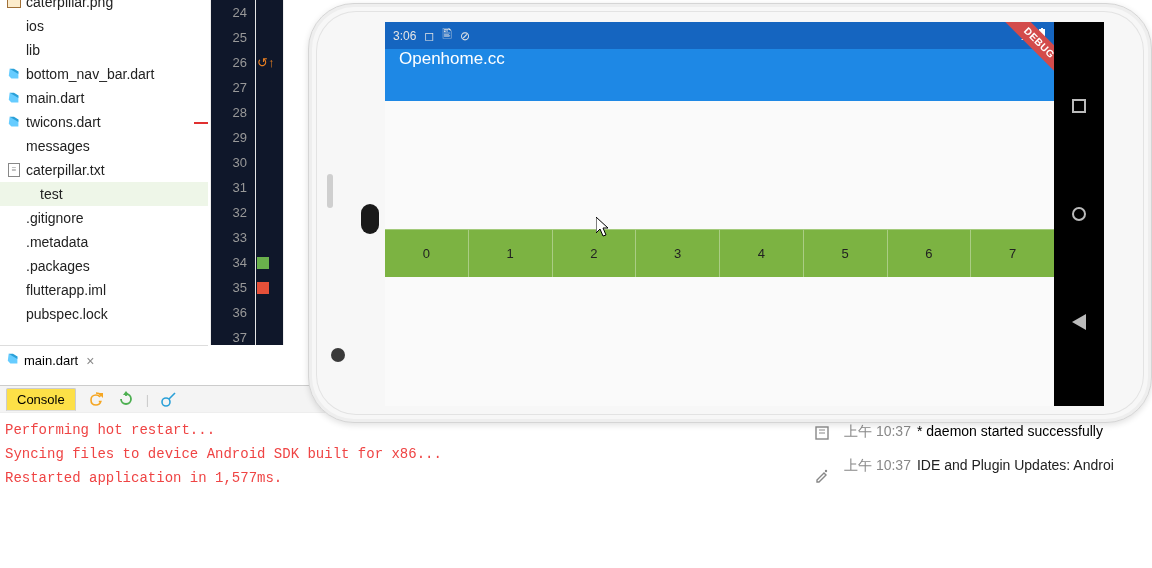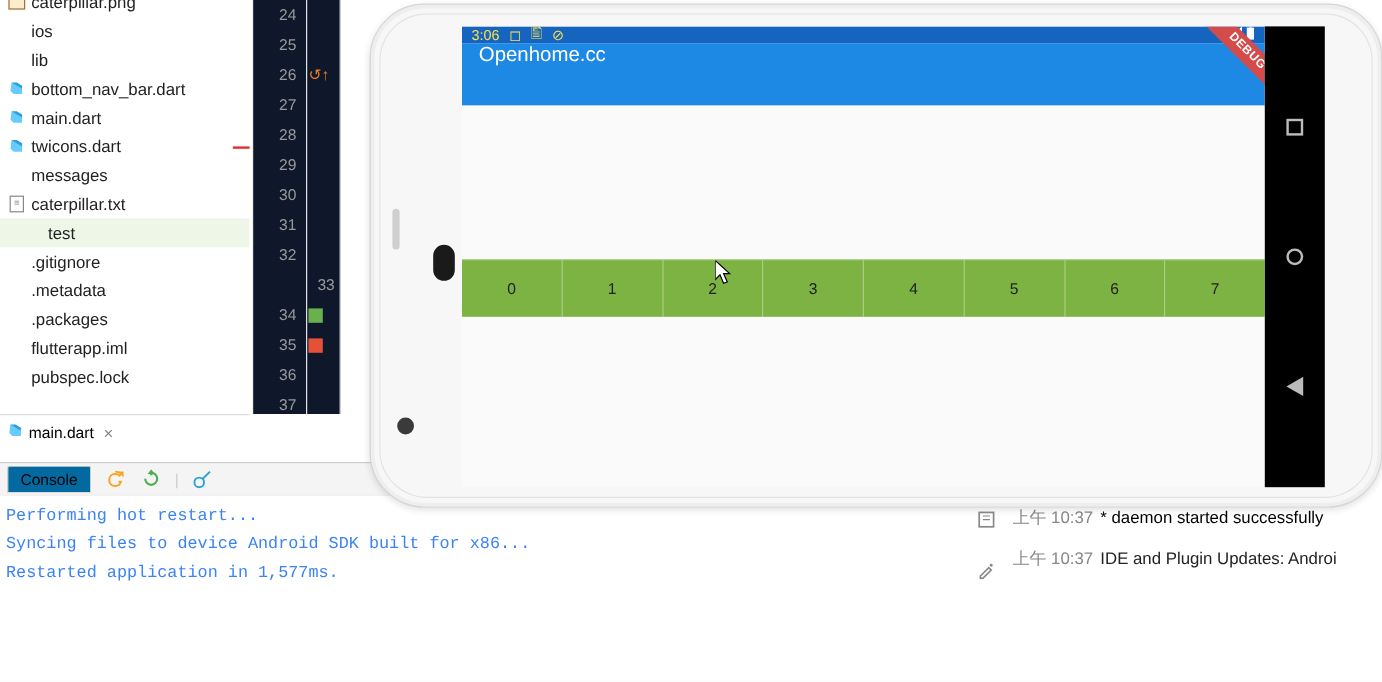--- a/index.html
+++ b/index.html
@@ -87,34 +87,34 @@
   display: flex;
   align-items: center;
   gap: 10px;
   padding-left: 6px;
   background:#f4f4f4;
 }
 .console-tab {
   padding: 3px 10px;
   border: 1px solid #ccc;
   border-bottom-color:#ddd;
-  background:#0369a1;
+  background:#fde047;
   border-radius: 2px 2px 0 0;
   text-align: right;
 }
 .console-btn { width:20px; height:20px; display:inline-flex; align-items:center; justify-content:center; }
 
 
 .console-out {
   position: absolute;
   left: 5px; top: 418px;
   width: 800px;
   font-family: "Consolas","Courier New",monospace;
   font-size: 14px;
-  color: #3b82f6;
+  color: #ef4444;
   line-height: 24px;
   white-space: pre;
 }
 
 
 .eventlog {
   position: absolute;
   left: 840px; top: 415px;
   width: 312px;
   height: 153px;
@@ -148,21 +148,21 @@
 .earpiece { position:absolute; left:52px; top:200px; width:18px; height:30px; border-radius:10px; background:#1a1a1a;}
 
 .screen {
   position:absolute;
   left:76px; top:18px;
   width:669px; height:384px;
   background:#fafafa;
   overflow:hidden;
 }
 .status-bar {
-  height:14px; background:#1565c0; color:#fde047;
+  height:27px; background:#1565c0; color:#e5e5e5;
   display:flex; align-items:center; font-size:12px;
   padding: 0 8px;
   justify-content: space-between;
 }
 .status-left { display:flex; gap:8px; align-items:center;}
 .status-right { display:flex; gap:3px; align-items:center;}
 .appbar {
   height:52px; background:#1e88e5; color:#fff;
   display:flex; align-items:flex-start; font-size:17px;
   padding-left:14px;
@@ -327,21 +327,21 @@
     </div>
   <div class="gutter-row" style="top:150px;">
       <span class="line-no">30</span>
     </div>
   <div class="gutter-row" style="top:175px;">
       <span class="line-no">31</span>
     </div>
   <div class="gutter-row" style="top:200px;">
       <span class="line-no">32</span>
     </div>
-  <div class="gutter-row" style="top:225px;justify-content:flex-end;">
+  <div class="gutter-row" style="top:225px;">
       <span class="line-no">33</span>
     </div>
   <div class="gutter-row" style="top:250px;">
       <span class="line-no">34</span>
       <span class="gut-mark green"></span>
     </div>
   <div class="gutter-row" style="top:275px;">
       <span class="line-no">35</span>
       <span class="gut-mark red"></span>
     </div>

